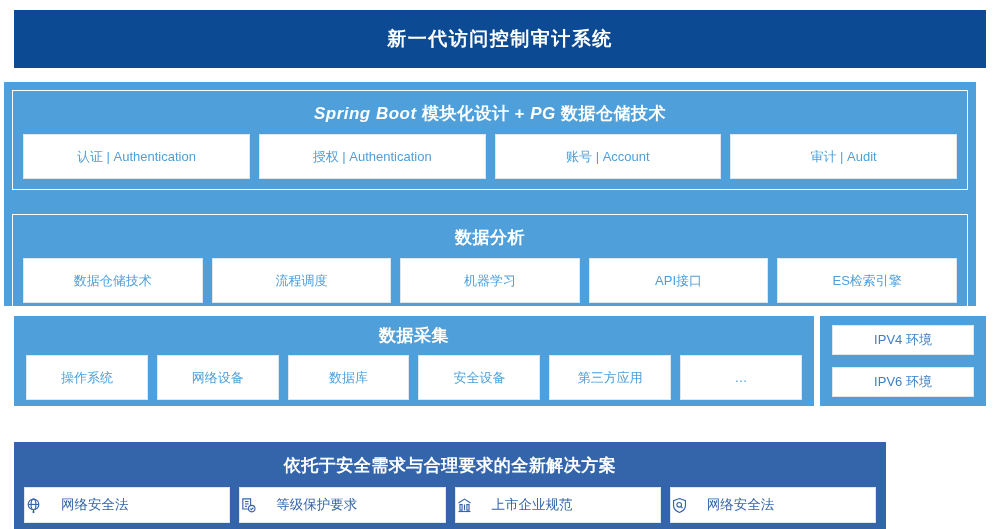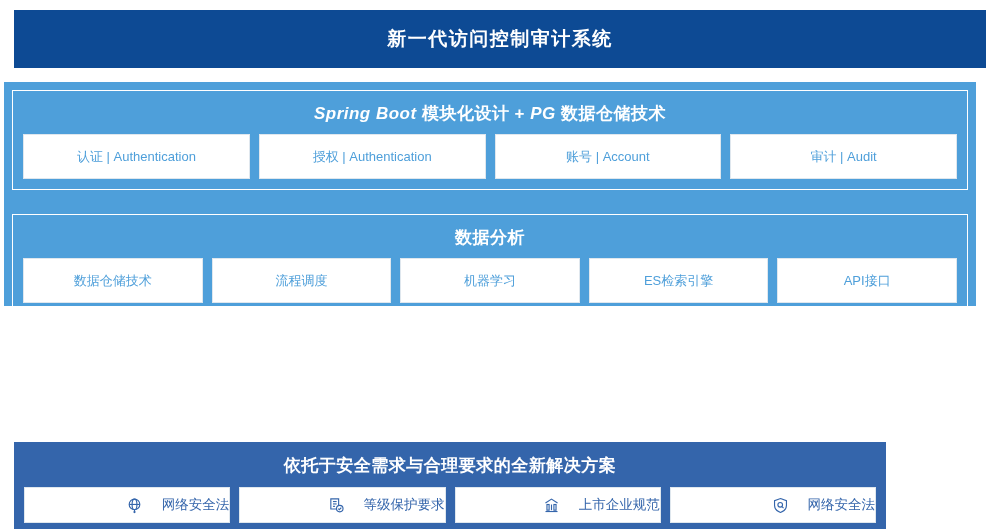--- a/index.html
+++ b/index.html
@@ -154,21 +154,21 @@
     padding: 6px 0 10px 0;
   }
   .bottom-chip {
     flex: 1 1 0;
     background: #ffffff;
     border: 1px solid #dfe7ee;
     box-sizing: border-box;
     height: 36px;
     display: flex;
     align-items: center;
-    justify-content: flex-end;
+    justify-content: flex-start;
     gap: 19px;
     color: #3465ab;
     font-size: 13.5px;
     white-space: nowrap;
   }
   .bottom-chip .ico {
     display: inline-flex;
     width: 17px;
     height: 17px;
     align-items: center;
@@ -200,27 +200,47 @@
         <div class="chip">审计 | Audit</div>
       </div>
     </div>
 
     <div class="sub-panel">
       <div class="sub-title">数据分析</div>
       <div class="chip-row">
         <div class="chip">数据仓储技术</div>
         <div class="chip">流程调度</div>
         <div class="chip">机器学习</div>
+        <div class="chip">API接口</div>
         <div class="chip">ES检索引擎</div>
-        <div class="chip">API接口</div>
-      </div>
-    </div>
-
-  </div>
-
+      </div>
+    </div>
+
+  </div>
+
+  <div class="collect-row">
+
+    <div class="collect-panel">
+      <div class="sub-title">数据采集</div>
+      <div class="chip-row">
+        <div class="chip">操作系统</div>
+        <div class="chip">网络设备</div>
+        <div class="chip">数据库</div>
+        <div class="chip">安全设备</div>
+        <div class="chip">第三方应用</div>
+        <div class="chip">…</div>
+      </div>
+    </div>
+
+    <div class="env-panel">
+      <div class="env-chip">IPV4 环境</div>
+      <div class="env-chip">IPV6 环境</div>
+    </div>
+
+  </div>
 
   <div class="bottom-panel">
     <div class="sub-title">依托于安全需求与合理要求的全新解决方案</div>
     <div class="chip-row">
 
       <div class="bottom-chip">
         <span class="ico">
           <svg width="17" height="17" viewBox="0 0 24 24" fill="none" stroke="#3465ab" stroke-width="1.6">
             <circle cx="12" cy="10.5" r="7.5"></circle>
             <ellipse cx="12" cy="10.5" rx="3.4" ry="7.5"></ellipse>

